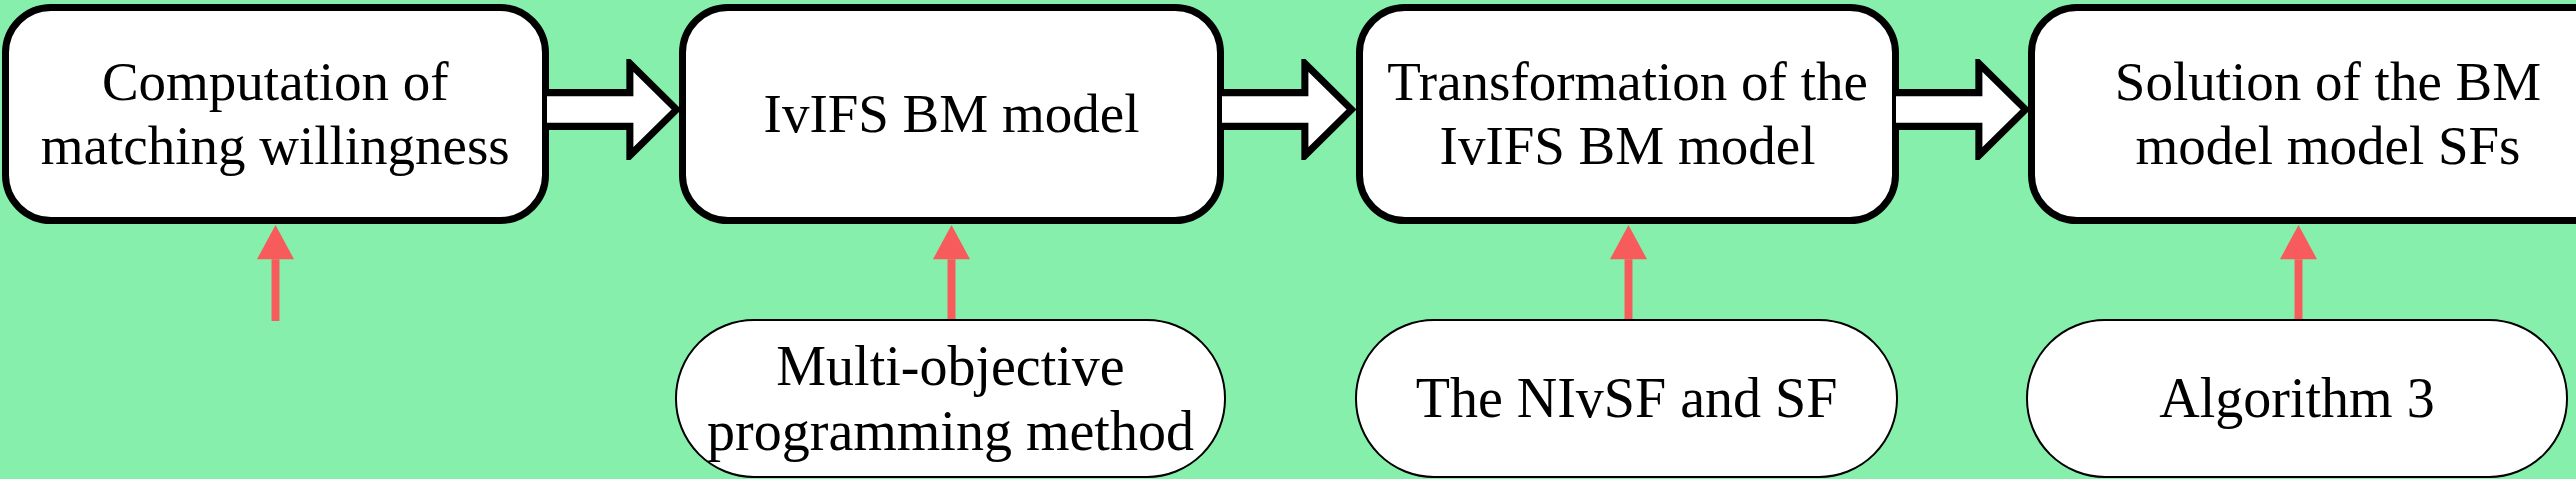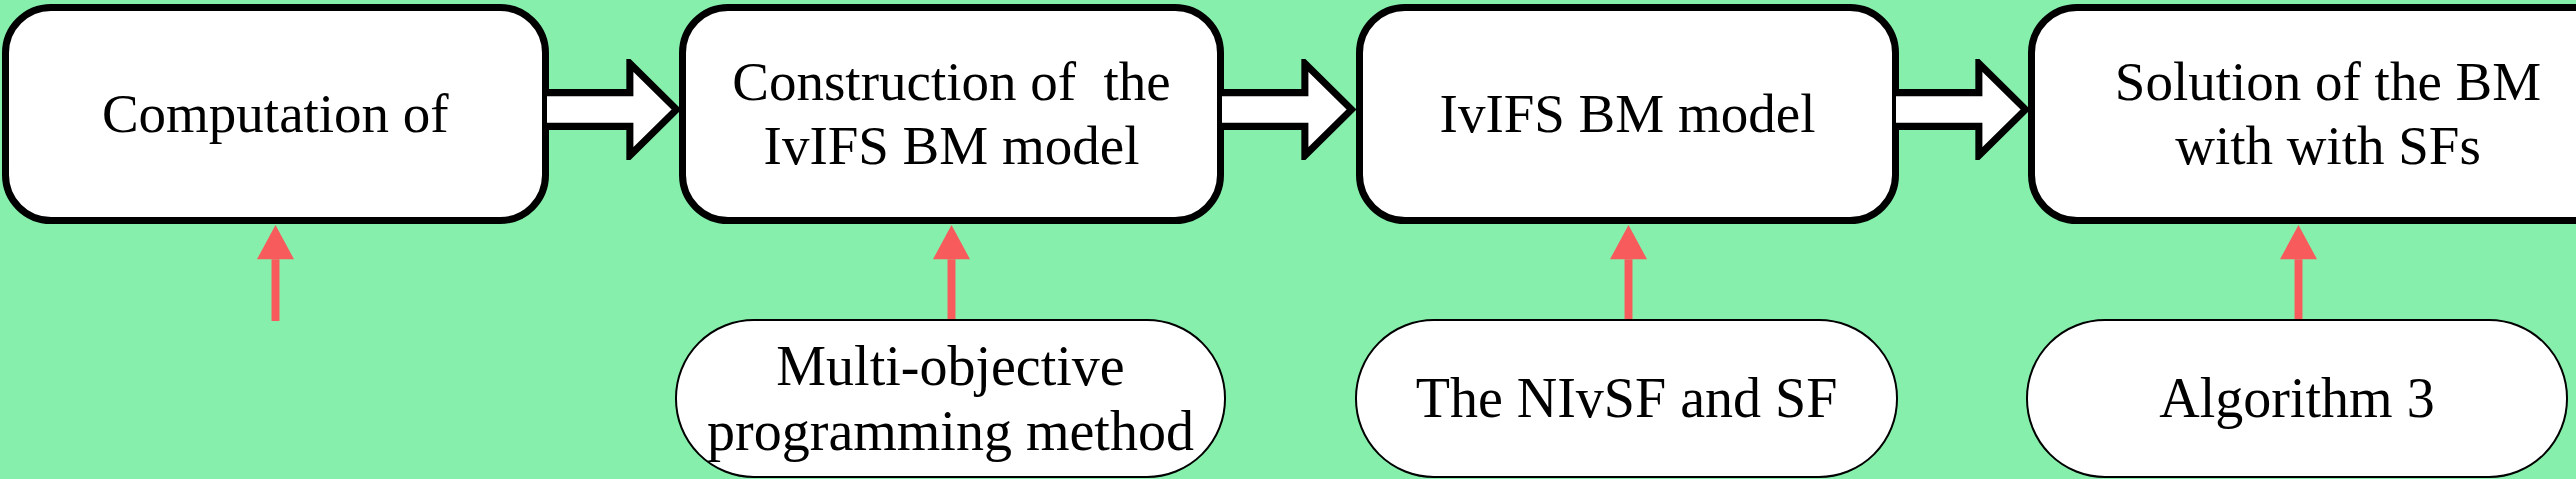--- a/index.html
+++ b/index.html
@@ -68,34 +68,35 @@
     height: 97px;
   }
 </style>
 </head>
 <body>
 
 <div id="canvas">
 
   <div class="process-box" style="left:1.8px; width:547px;">
     <div class="process-line">Computation of</div>
+    <div class="process-line">matching willingness</div>
   </div>
 
   <div class="process-box" style="left:679px; width:545px;">
-    <div class="process-line">Construction of  the</div>
     <div class="process-line">IvIFS BM model</div>
   </div>
 
   <div class="process-box" style="left:1356px; width:543px;">
+    <div class="process-line">Transformation of the</div>
     <div class="process-line">IvIFS BM model</div>
   </div>
 
   <div class="process-box" style="left:2028px; width:600px;">
     <div class="process-line">Solution of the BM</div>
-    <div class="process-line">with with SFs</div>
+    <div class="process-line">model model SFs</div>
   </div>
 
   <svg class="flow-arrow" style="left:547px;" viewBox="0 0 152 114" preserveAspectRatio="none">
     <path d="M0 38 H94 V5 L147 57 L94 109 V76 H0" fill="#ffffff" stroke="#000000" stroke-width="8"></path>
   </svg>
   <svg class="flow-arrow" style="left:1222px;" viewBox="0 0 152 114" preserveAspectRatio="none">
     <path d="M0 38 H94 V5 L147 57 L94 109 V76 H0" fill="#ffffff" stroke="#000000" stroke-width="8"></path>
   </svg>
   <svg class="flow-arrow" style="left:1896px;" viewBox="0 0 152 114" preserveAspectRatio="none">
     <path d="M0 38 H94 V5 L147 57 L94 109 V76 H0" fill="#ffffff" stroke="#000000" stroke-width="8"></path>

